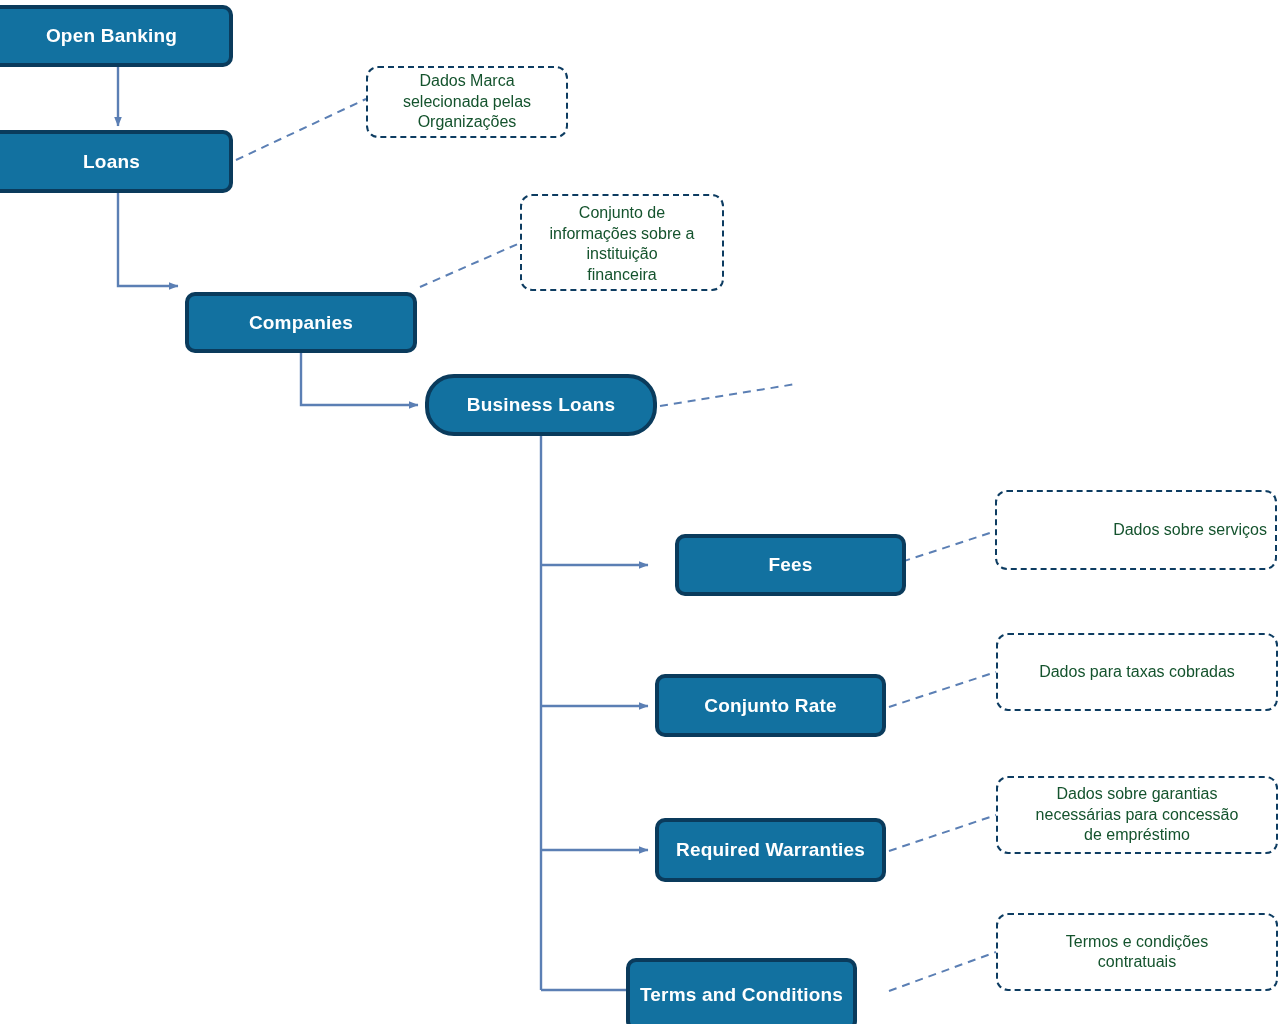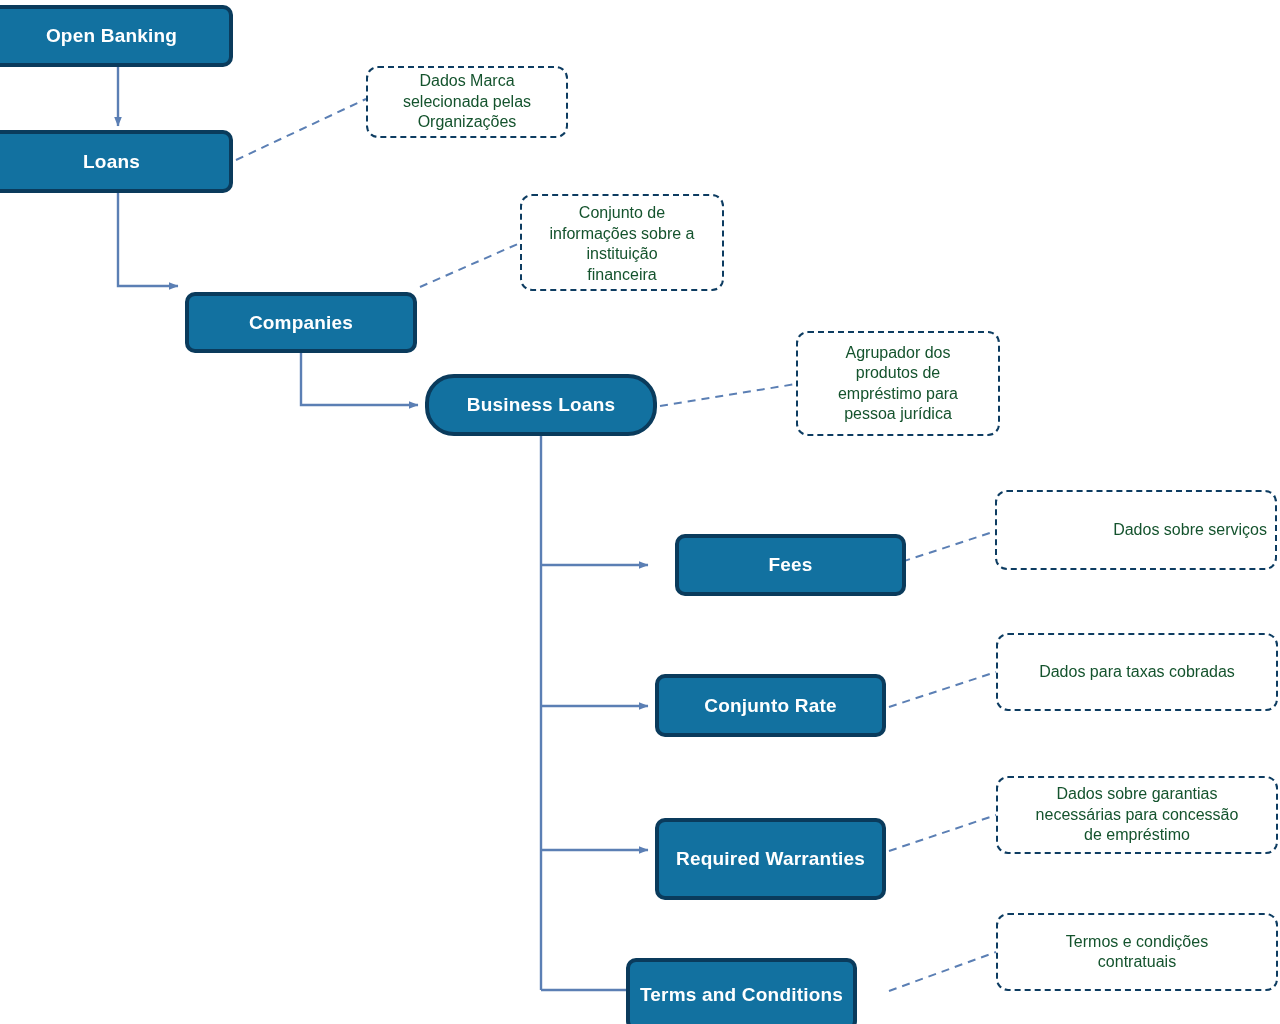--- a/index.html
+++ b/index.html
@@ -108,47 +108,41 @@
   </div>
 
   <div class="node" style="left:655px; top:534px; width:231px; height:62px;margin-left:20px;">
     <span>Fees</span>
   </div>
 
   <div class="node" style="left:655px; top:674px; width:231px; height:63px;">
     <span>Conjunto Rate</span>
   </div>
 
-  <div class="node" style="left:655px; top:818px; width:231px; height:82px;">
+  <div class="node" style="left:655px; top:818px; width:231px; height:64px;">
     <span>Required Warranties</span>
   </div>
 
   <div class="node" style="left:626px; top:958px; width:231px; height:73px;">
     <span>Terms and Conditions</span>
   </div>
 
   <div class="note" style="left:366px; top:66px; width:202px; height:72px;">
     <span class="note-text">Dados Marca
 selecionada pelas
 Organizações</span>
   </div>
 
   <div class="note" style="left:520px; top:194px; width:204px; height:97px;align-items:flex-end;">
     <span class="note-text">Conjunto de
 informações sobre a
 instituição
 financeira</span>
   </div>
 
-  <div class="note" style="left:796px; top:331px; width:204px; height:105px;">
-    <span class="note-text">Agrupador dos
-produtos de
-empréstimo para
-pessoa jurídica</span>
-  </div>
 
   <div class="note" style="left:995px; top:490px; width:282px; height:80px;justify-content:flex-end;">
     <span class="note-text">Dados sobre serviços</span>
   </div>
 
   <div class="note" style="left:996px; top:633px; width:282px; height:78px;">
     <span class="note-text">Dados para taxas cobradas</span>
   </div>
 
   <div class="note" style="left:996px; top:776px; width:282px; height:78px;">

